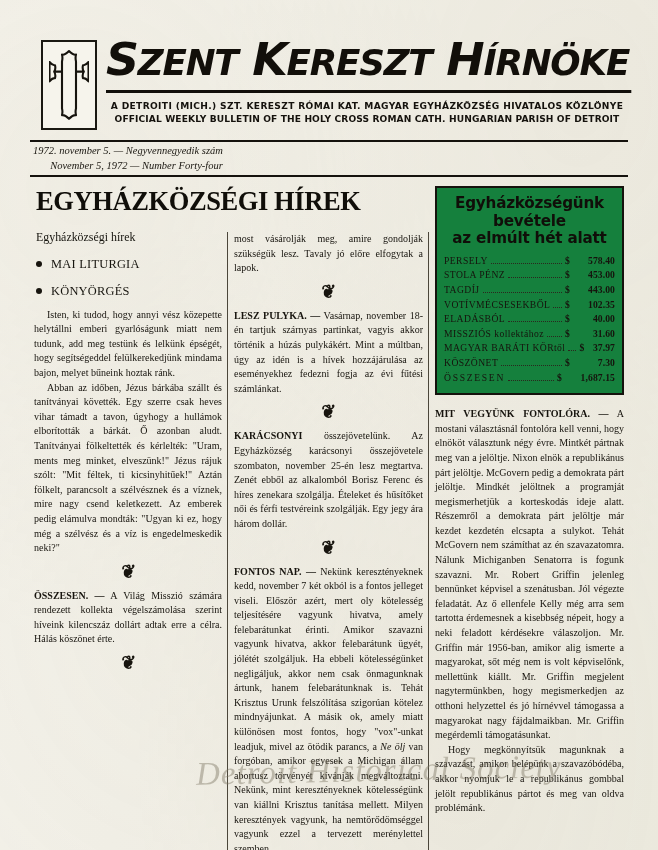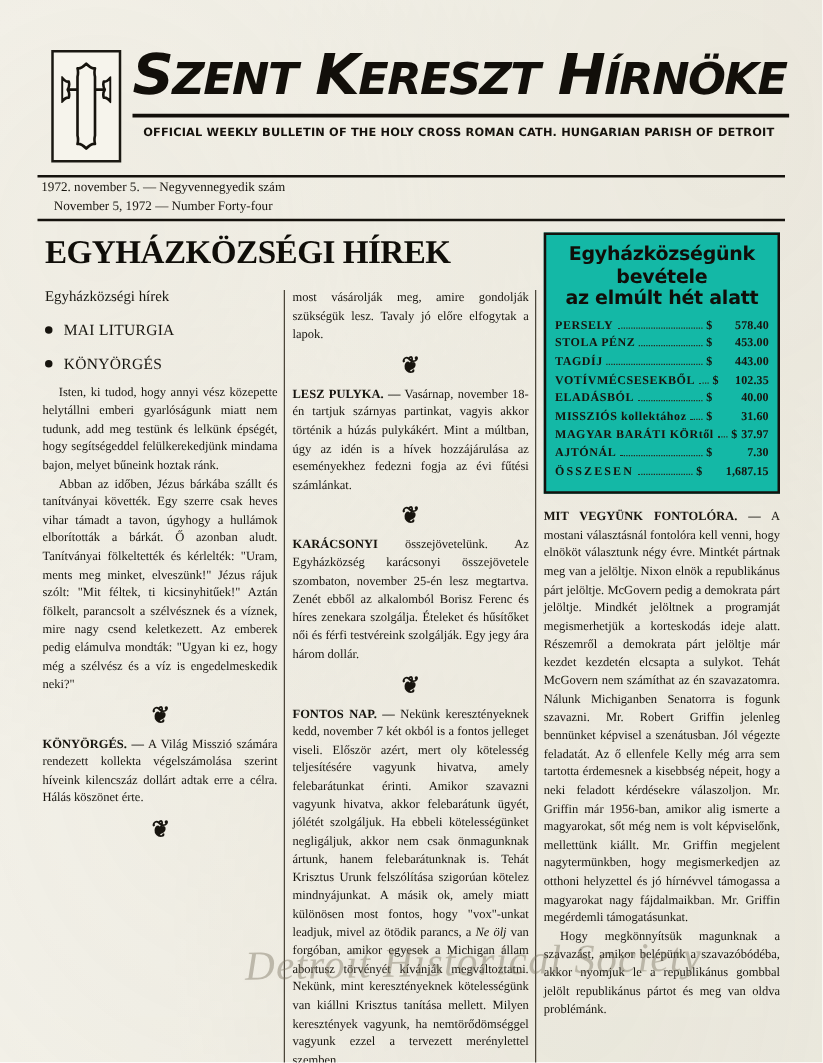--- a/index.html
+++ b/index.html
@@ -96,21 +96,21 @@
   }
   .dateline {
     display: flex;
     justify-content: space-between;
     font-size: 10.5px;
     line-height: 14.5px;
     padding: 2px 2px 2px 3px;
     color: #18150f;
     border-bottom: 2.6px solid #15120d;
   }
-  .dateline .col-r { text-align: center; }
+  .dateline .col-r { text-align: right; font-style: italic; }
 
   
   .body-grid {
     display: grid;
     grid-template-columns: 196px 197px 197px;
     column-gap: 4px;
     margin-top: 9px;
     position: relative;
   }
   .vrule {
@@ -182,21 +182,21 @@
     letter-spacing: 0;
   }
   .orn span {
     display: inline-block;
     transform: scale(1.15, 1.25) skewX(-6deg);
   }
 
   
   .fin-box {
     border: 2.2px solid #15120d;
-    background: #14b8a6;
+    background: #15803d;
     padding: 7px 7px 8px;
     margin-bottom: 12px;
   }
   .fin-title {
     font-family: "DejaVu Sans", "Liberation Sans", sans-serif;
     font-weight: 700;
     font-size: 15.2px;
     line-height: 17.6px;
     text-align: center;
     letter-spacing: -.2px;
@@ -205,21 +205,21 @@
   }
   .fin-row {
     display: flex;
     align-items: baseline;
     font-size: 9.6px;
     line-height: 14.6px;
     letter-spacing: .2px;
     white-space: nowrap;
     color: #16130d;
   }
-  .fin-label { font-weight: 700; letter-spacing: .45px; }
+  .fin-label { font-weight: 400; letter-spacing: .45px; }
   .fin-dots {
     flex: 1;
     border-bottom: 1.4px dotted #2b271e;
     margin: 0 3px 3px;
     min-width: 8px;
   }
   .fin-cur { margin-right: 1px; font-weight: 700; }
   .fin-amt {
     font-weight: 700;
     width: 44px;
@@ -270,20 +270,21 @@
                    C37.4 16.6 35.6 17.6 34 17.2 C33.4 19.4 33.4 21.4 34.8 23.6
                    L27 23.6 L27 13.4 C26.4 11 26.4 9 27 6.6
                    C25.5 7 23 6 20 3 Z" fill="#f6f4ec" stroke="#16130d" stroke-width="2.1" stroke-linejoin="round"></path>
         </svg>
       </span>
     </div>
 
     <div class="title-wrap">
       <div class="title-line"><span>S</span><span class="sm">ZENT</span> <span>K</span><span class="sm">ERESZT</span> <span>H</span><span class="sm">ÍRNÖKE</span></div>
       <div class="subtitle">
+        <div>A DETROITI (MICH.) SZT. KERESZT RÓMAI KAT. MAGYAR EGYHÁZKÖZSÉG HIVATALOS KÖZLÖNYE</div>
         <div class="l2">OFFICIAL WEEKLY BULLETIN OF THE HOLY CROSS ROMAN CATH. HUNGARIAN PARISH OF DETROIT</div>
       </div>
     </div>
   </div>
 
   <div class="rule-top"></div>
   <div class="dateline">
     <div class="col-r">
       <div>1972. november 5. — Negyvennegyedik szám</div>
       <div>November 5, 1972 — Number Forty-four</div>
@@ -306,21 +307,21 @@
 
         <div class="bullet-head">
           <span class="dot"></span><span>KÖNYÖRGÉS</span>
         </div>
         <p class="bt">Isten, ki tudod, hogy annyi vész közepette helytállni emberi gyarlóságunk miatt nem tudunk, add meg testünk és lelkünk épségét, hogy segítségeddel felülkerekedjünk mindama bajon, melyet bűneink hoztak ránk.</p>
 
         <p class="bt">Abban az időben, Jézus bárkába szállt és tanítványai követték. Egy szerre csak heves vihar támadt a tavon, úgyhogy a hullámok elborították a bárkát. Ő azonban aludt. Tanítványai fölkeltették és kérlelték: "Uram, ments meg minket, elveszünk!" Jézus rájuk szólt: "Mit féltek, ti kicsinyhitűek!" Aztán fölkelt, parancsolt a szélvésznek és a víznek, mire nagy csend keletkezett. Az emberek pedig elámulva mondták: "Ugyan ki ez, hogy még a szélvész és a víz is engedelmeskedik neki?"</p>
 
         <div class="orn"><span>❦</span></div>
 
-        <p class="bt noind"><span class="lead">KÖNYÖRGÉS. —</span><span> A Világ Misszió számára rendezett kollekta végelszámolása szerint híveink kilencszáz dollárt adtak erre a célra. Hálás köszönet érte.</span></p>
+        <p class="bt noind"><span class="lead">ÖSSZESEN. —</span><span> A Világ Misszió számára rendezett kollekta végelszámolása szerint híveink kilencszáz dollárt adtak erre a célra. Hálás köszönet érte.</span></p>
 
         <div class="orn"><span>❦</span></div>
 
       </div>
     </div>
 
     <div class="col">
       <div class="col-inner">
         <div class="headline-spacer"></div>
 
@@ -386,21 +387,21 @@
               <span class="fin-cur">$</span>
               <span class="fin-amt">31.60</span>
             </div>
             <div class="fin-row">
               <span class="fin-label">MAGYAR BARÁTI KÖRtől</span>
               <span class="fin-dots"></span>
               <span class="fin-cur">$</span>
               <span class="fin-amt">37.97</span>
             </div>
             <div class="fin-row">
-              <span class="fin-label">AJTÓNÁL</span>
+              <span class="fin-label">KÖSZÖNET</span>
               <span class="fin-dots"></span>
               <span class="fin-cur">$</span>
               <span class="fin-amt">7.30</span>
             </div>
             <div class="fin-row total">
               <span class="fin-label">ÖSSZESEN</span>
               <span class="fin-dots"></span>
               <span class="fin-cur">$</span>
               <span class="fin-amt">1,687.15</span>
             </div>

